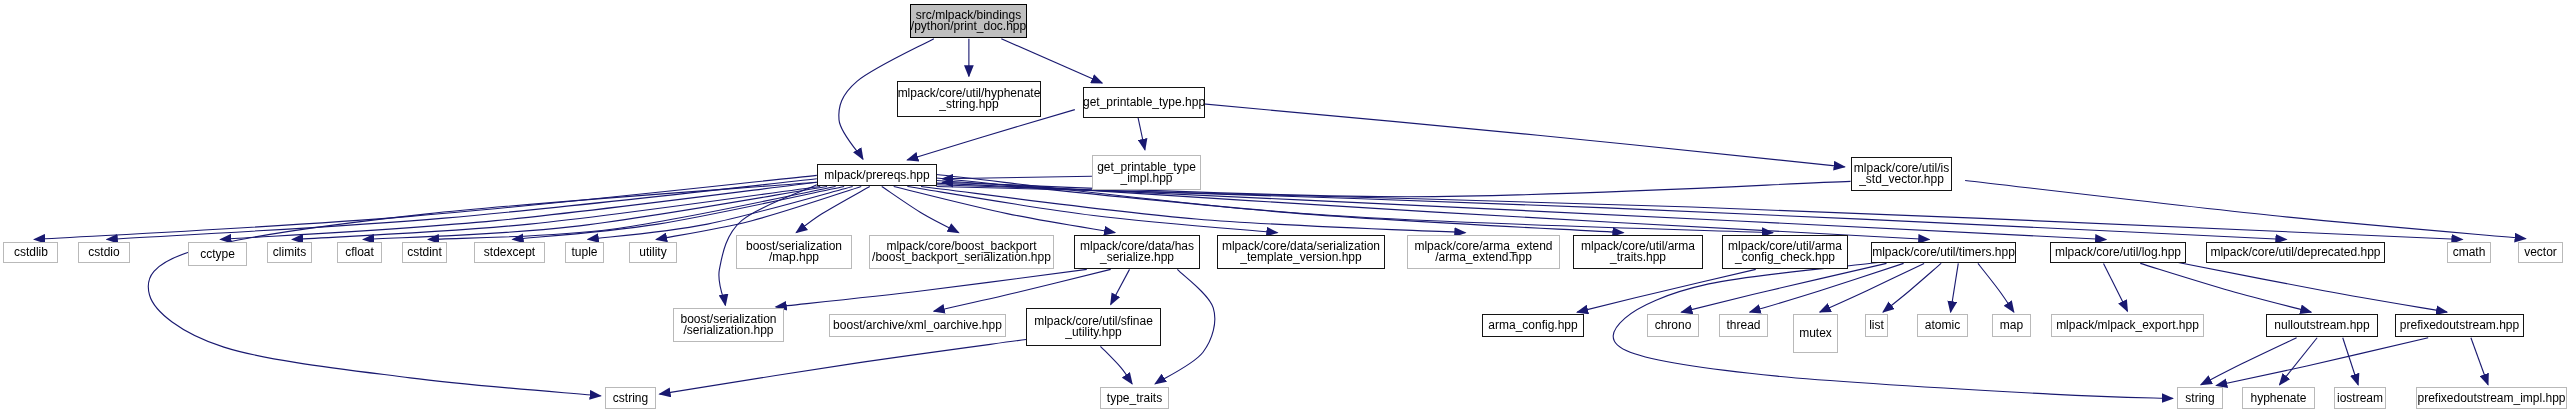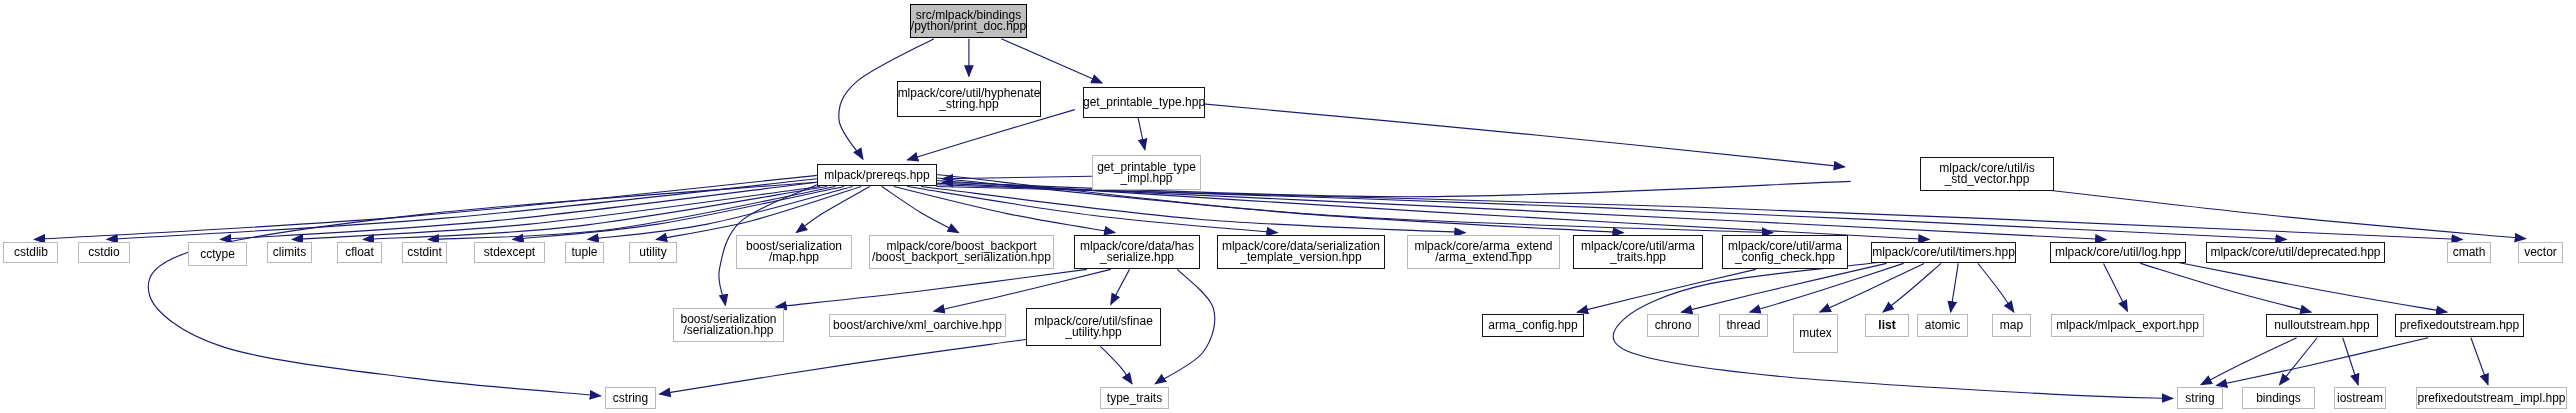--- a/index.html
+++ b/index.html
@@ -92,21 +92,21 @@
       <div class="node linked" style="left: 1059px; top: 87px; width: 122px; height: 31px; margin-left: 24px;">
         <span>get_printable_type.hpp</span>
       </div>
       <div class="node linked" style="left: 817px; top: 164px; width: 120px; height: 22px;">
         <span>mlpack/prereqs.hpp</span>
       </div>
       <div class="node plain" style="left: 1092px; top: 155px; width: 109px; height: 35px;">
         <span>get_printable_type</span>
         <span>_impl.hpp</span>
       </div>
-      <div class="node linked" style="left: 1920px; top: 157px; width: 134px; height: 34px;">
+      <div class="node linked" style="left: 1851px; top: 157px; width: 101px; height: 34px;">
         <span>mlpack/core/util/is</span>
         <span>_std_vector.hpp</span>
       </div>
       <div class="node plain" style="left: 3.4px; top: 242px; width: 55px; height: 21.4px;">
         <span>cstdlib</span>
       </div>
       <div class="node plain" style="left: 78px; top: 242px; width: 52px; height: 21.4px;">
         <span>cstdio</span>
       </div>
       <div class="node plain" style="left: 188px; top: 242px; width: 59px; height: 24px;">
@@ -189,21 +189,21 @@
       </div>
       <div class="node plain" style="left: 1647px; top: 314px; width: 52px; height: 23px;">
         <span>chrono</span>
       </div>
       <div class="node plain" style="left: 1719px; top: 314px; width: 49px; height: 23px;">
         <span>thread</span>
       </div>
       <div class="node plain" style="left: 1793px; top: 314px; width: 45px; height: 39px;">
         <span>mutex</span>
       </div>
-      <div class="node plain" style="left: 1865px; top: 314px; width: 44px; height: 23px; font-weight: bold;">
+      <div class="node plain" style="left: 1865px; top: 314px; width: 23px; height: 23px;">
         <span>list</span>
       </div>
       <div class="node plain" style="left: 1917px; top: 314px; width: 51px; height: 23px;">
         <span>atomic</span>
       </div>
       <div class="node plain" style="left: 1992px; top: 314px; width: 39px; height: 23px;">
         <span>map</span>
       </div>
       <div class="node plain" style="left: 2051px; top: 314px; width: 153px; height: 23px;">
         <span>mlpack/mlpack_export.hpp</span>
@@ -217,21 +217,21 @@
       <div class="node plain" style="left: 605px; top: 387px; width: 51px; height: 22px;">
         <span>cstring</span>
       </div>
       <div class="node plain" style="left: 1100px; top: 387px; width: 69px; height: 22px;">
         <span>type_traits</span>
       </div>
       <div class="node plain" style="left: 2177px; top: 387px; width: 46px; height: 22px;">
         <span>string</span>
       </div>
       <div class="node plain" style="left: 2242px; top: 387px; width: 73px; height: 22px;">
-        <span>bindings</span>
+        <span>hyphenate</span>
       </div>
       <div class="node plain" style="left: 2334px; top: 387px; width: 52px; height: 22px;">
         <span>iostream</span>
       </div>
       <div class="node plain" style="left: 2416px; top: 387px; width: 151px; height: 22px;">
         <span>prefixedoutstream_impl.hpp</span>
       </div>
     </div>
 </div>
 

